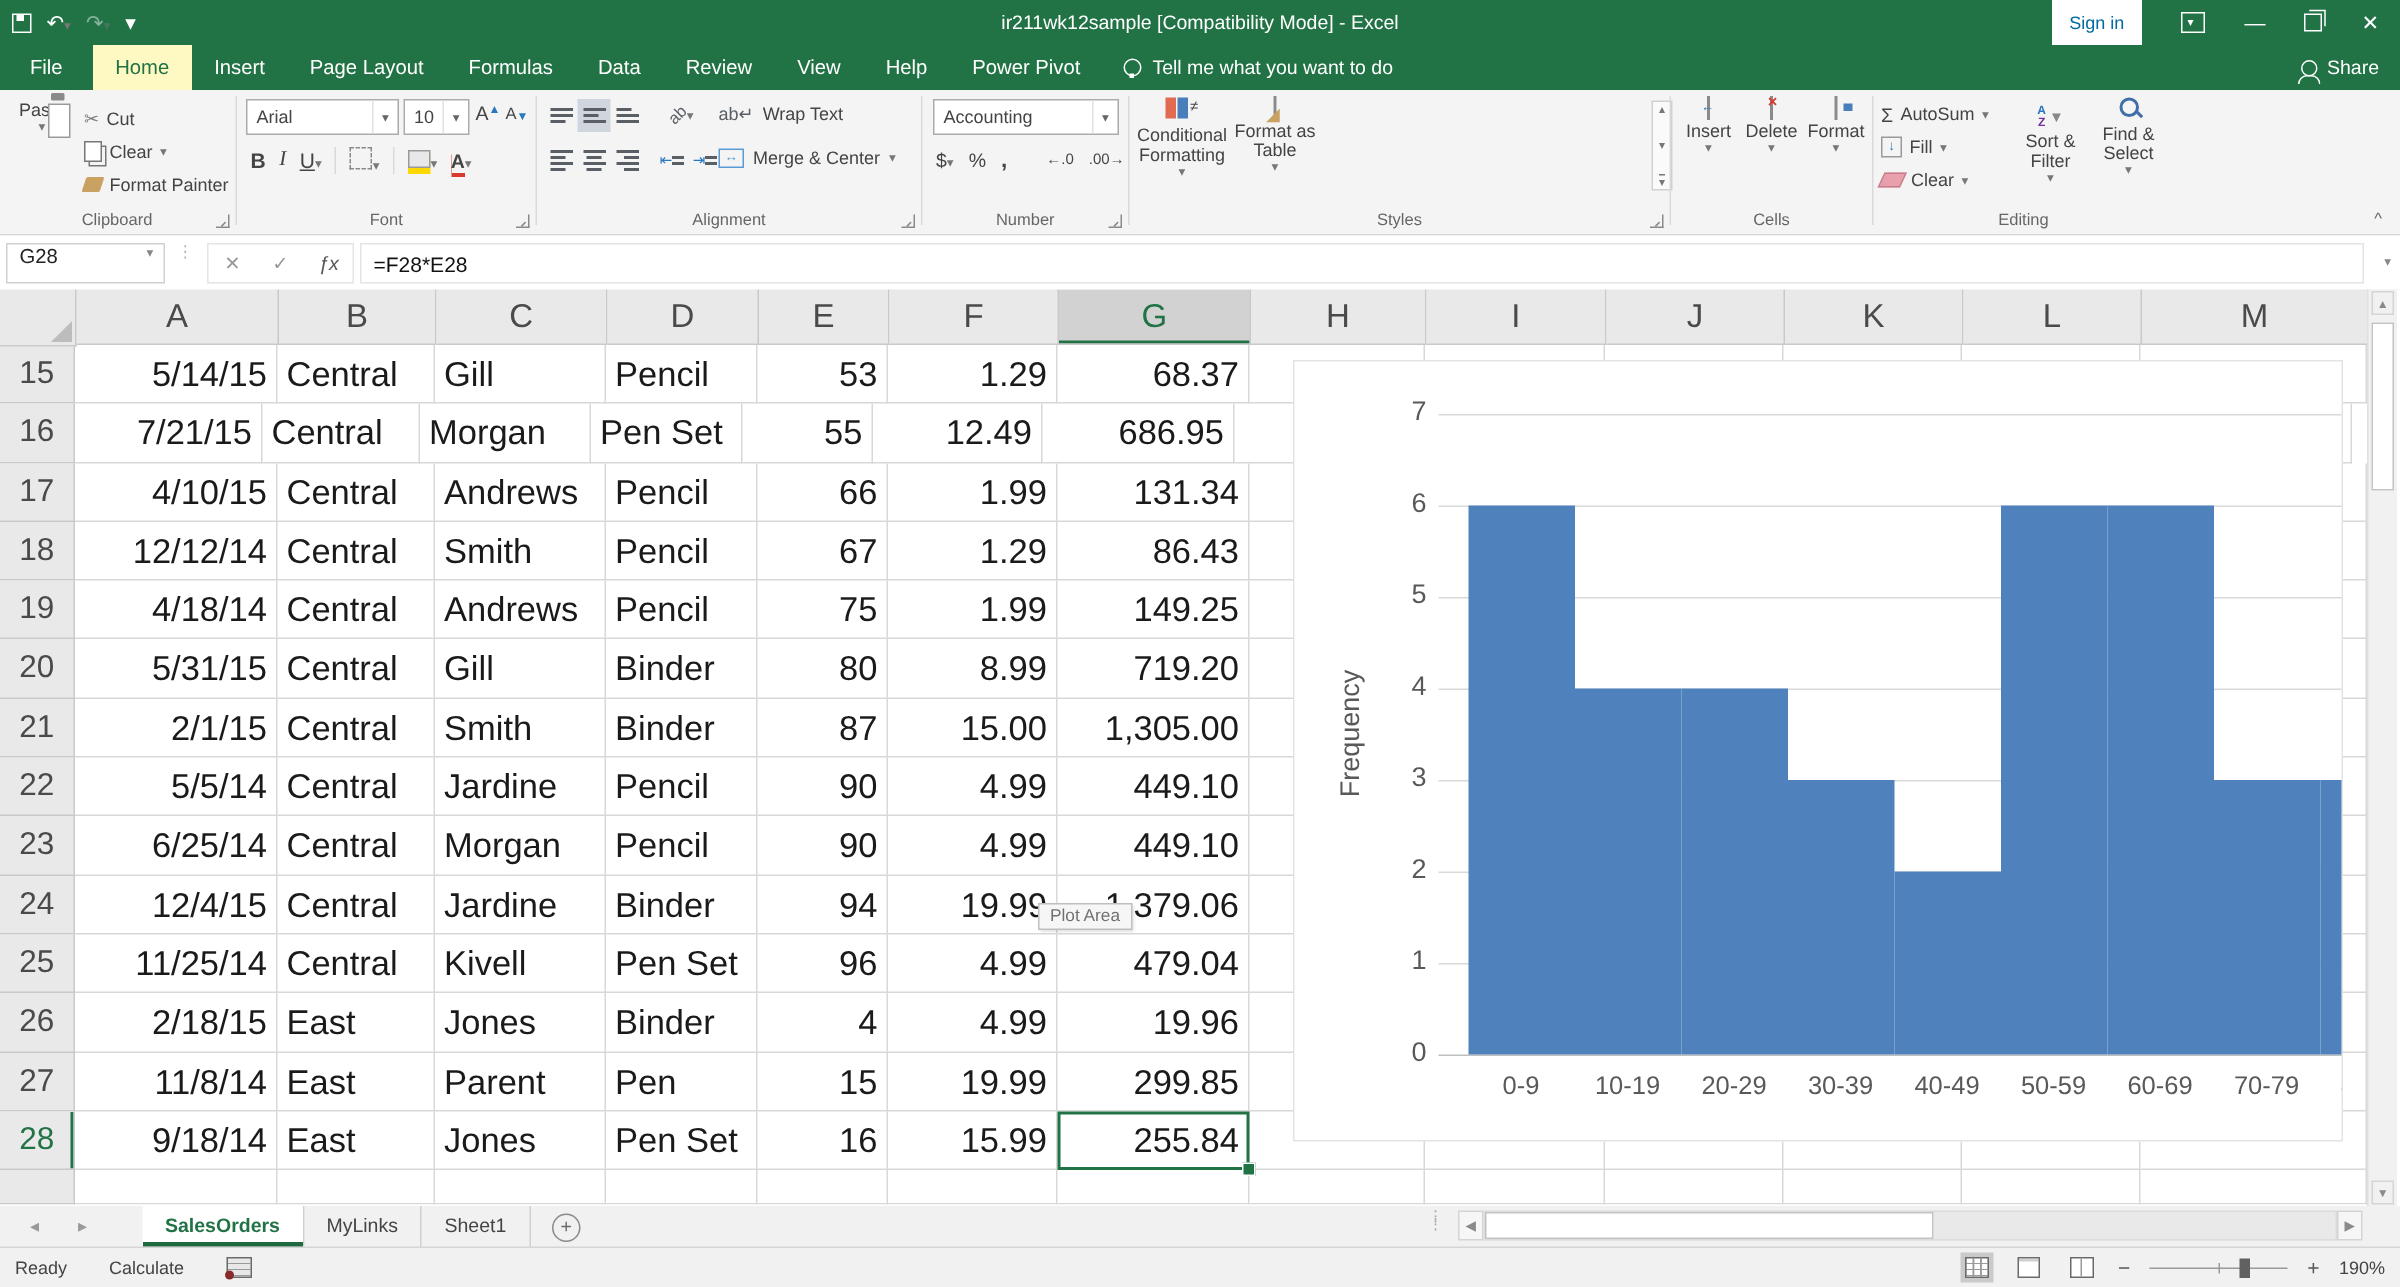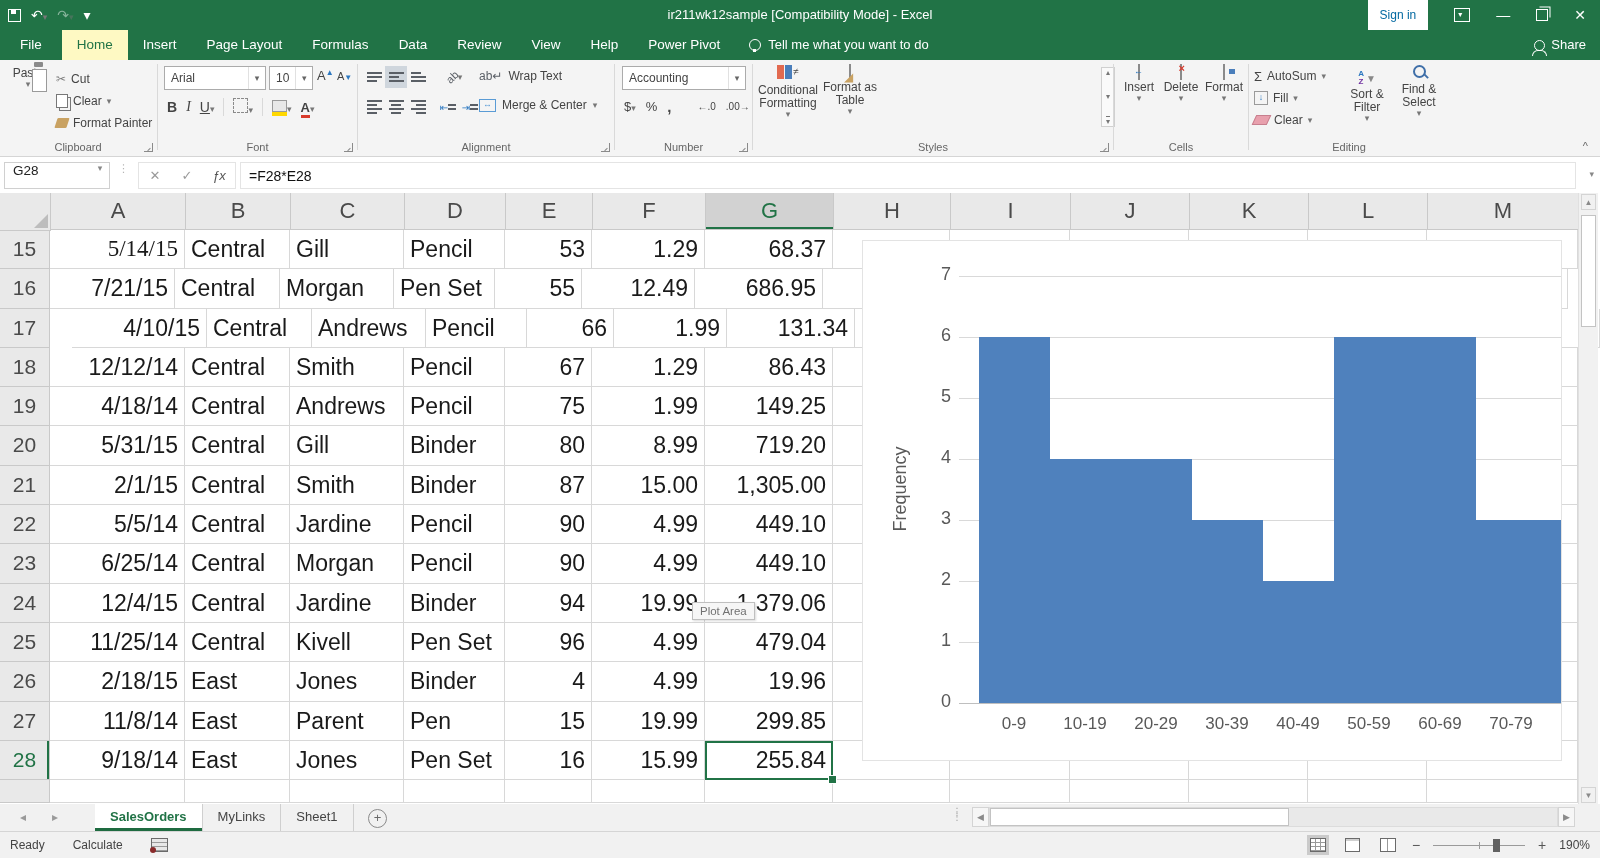--- a/index.html
+++ b/index.html
@@ -477,21 +477,21 @@
       <div class="colhdr" style="width: 117px;">H</div>
       <div class="colhdr" style="width: 120px;">I</div>
       <div class="colhdr" style="width: 119px;">J</div>
       <div class="colhdr" style="width: 119px;">K</div>
       <div class="colhdr" style="width: 119px;">L</div>
       <div class="colhdr" style="width: 151px;">M</div>
     </div>
   <div id="grid-rows">
       <div class="grow">
         <div class="rowhdr">15</div>
-        <div class="cell r" style="width: 135px; font-family: Liberation Serif, serif;">5/14/15</div>
+        <div class="cell r" style="width: 135px;">5/14/15</div>
         <div class="cell l" style="width: 105px;">Central</div>
         <div class="cell l" style="width: 114px;">Gill</div>
         <div class="cell l" style="width: 101px;">Pencil</div>
         <div class="cell r" style="width: 87px;">53</div>
         <div class="cell r" style="width: 113px;">1.29</div>
         <div class="cell r" style="width: 128px;">68.37</div>
         <div class="cell l" style="width: 117px;"></div>
         <div class="cell l" style="width: 120px;"></div>
         <div class="cell l" style="width: 119px;"></div>
         <div class="cell l" style="width: 119px;"></div>
@@ -509,21 +509,21 @@
         <div class="cell r" style="width: 128px;">686.95</div>
         <div class="cell l" style="width: 117px;"></div>
         <div class="cell l" style="width: 120px;"></div>
         <div class="cell l" style="width: 119px;"></div>
         <div class="cell l" style="width: 119px;"></div>
         <div class="cell l" style="width: 119px;"></div>
         <div class="cell l" style="width: 151px;"></div>
       </div>
       <div class="grow">
         <div class="rowhdr">17</div>
-        <div class="cell r" style="width: 135px; margin-left: 22px;">4/10/15</div>
+        <div class="cell r" style="width: 135px;">4/10/15</div>
         <div class="cell l" style="width: 105px;">Central</div>
         <div class="cell l" style="width: 114px;">Andrews</div>
         <div class="cell l" style="width: 101px;">Pencil</div>
         <div class="cell r" style="width: 87px;">66</div>
         <div class="cell r" style="width: 113px;">1.99</div>
         <div class="cell r" style="width: 128px;">131.34</div>
         <div class="cell l" style="width: 117px;"></div>
         <div class="cell l" style="width: 120px;"></div>
         <div class="cell l" style="width: 119px;"></div>
         <div class="cell l" style="width: 119px;"></div>

